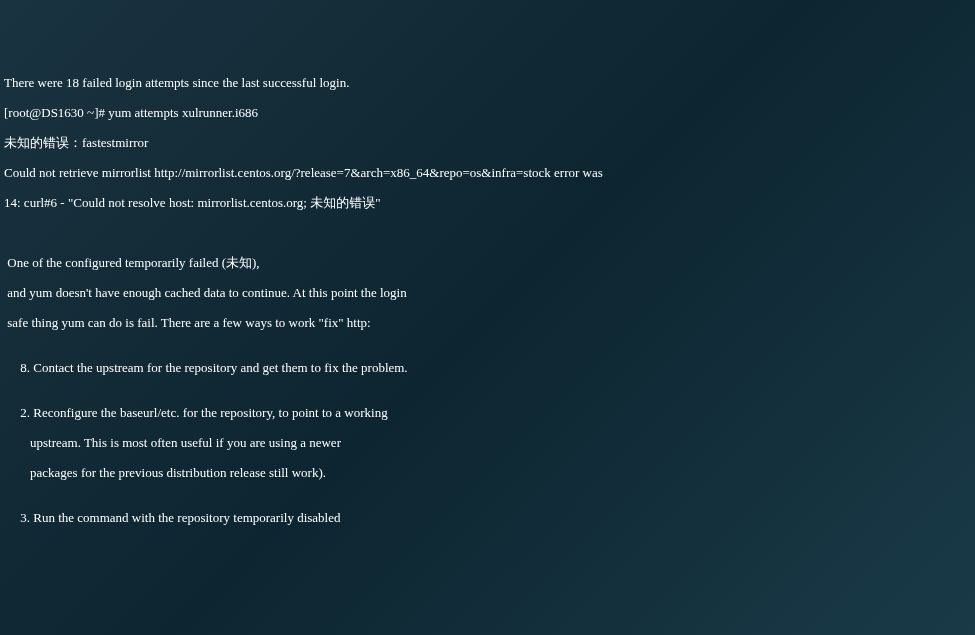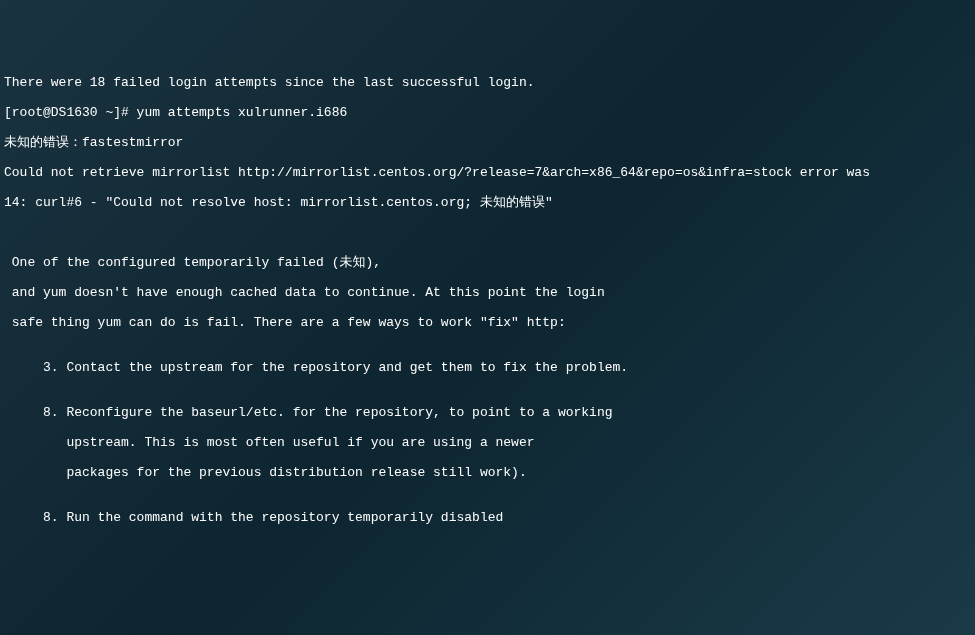--- a/index.html
+++ b/index.html
@@ -17,46 +17,47 @@
       width: 975px;
       height: 635px;
       overflow: hidden;
       white-space: pre;
     }
     .terminal {
       padding: 0 4px;
     }
     .line {
       white-space: pre;
+      font-family: Liberation Serif, serif;
     }
   </style>
 </head>
 <body>
 
 
 
 <div class="terminal">
 <div class="line">There were 18 failed login attempts since the last successful login.</div>
 <div class="line">[root@DS1630 ~]# yum attempts xulrunner.i686</div>
 <div class="line">未知的错误：fastestmirror</div>
 <div class="line">Could not retrieve mirrorlist http://mirrorlist.centos.org/?release=7&amp;arch=x86_64&amp;repo=os&amp;infra=stock error was</div>
 <div class="line">14: curl#6 - "Could not resolve host: mirrorlist.centos.org; 未知的错误"</div>
 <div class="line"></div>
 <div class="line"></div>
 <div class="line"> One of the configured temporarily failed (未知),</div>
 <div class="line"> and yum doesn't have enough cached data to continue. At this point the login</div>
 <div class="line"> safe thing yum can do is fail. There are a few ways to work "fix" http:</div>
 <div class="line"></div>
-<div class="line">     3. Contact the upstream for the repository and get them to fix the problem.</div>
+<div class="line">     8. Contact the upstream for the repository and get them to fix the problem.</div>
 <div class="line"></div>
-<div class="line">     8. Reconfigure the baseurl/etc. for the repository, to point to a working</div>
+<div class="line">     2. Reconfigure the baseurl/etc. for the repository, to point to a working</div>
 <div class="line">        upstream. This is most often useful if you are using a newer</div>
 <div class="line">        packages for the previous distribution release still work).</div>
 <div class="line"></div>
-<div class="line">     8. Run the command with the repository temporarily disabled</div>
+<div class="line">     3. Run the command with the repository temporarily disabled</div>
 <div class="line"></div>
 
 
 
 <div class="line"></div>
 
 
 
 <div class="line"></div>
 

